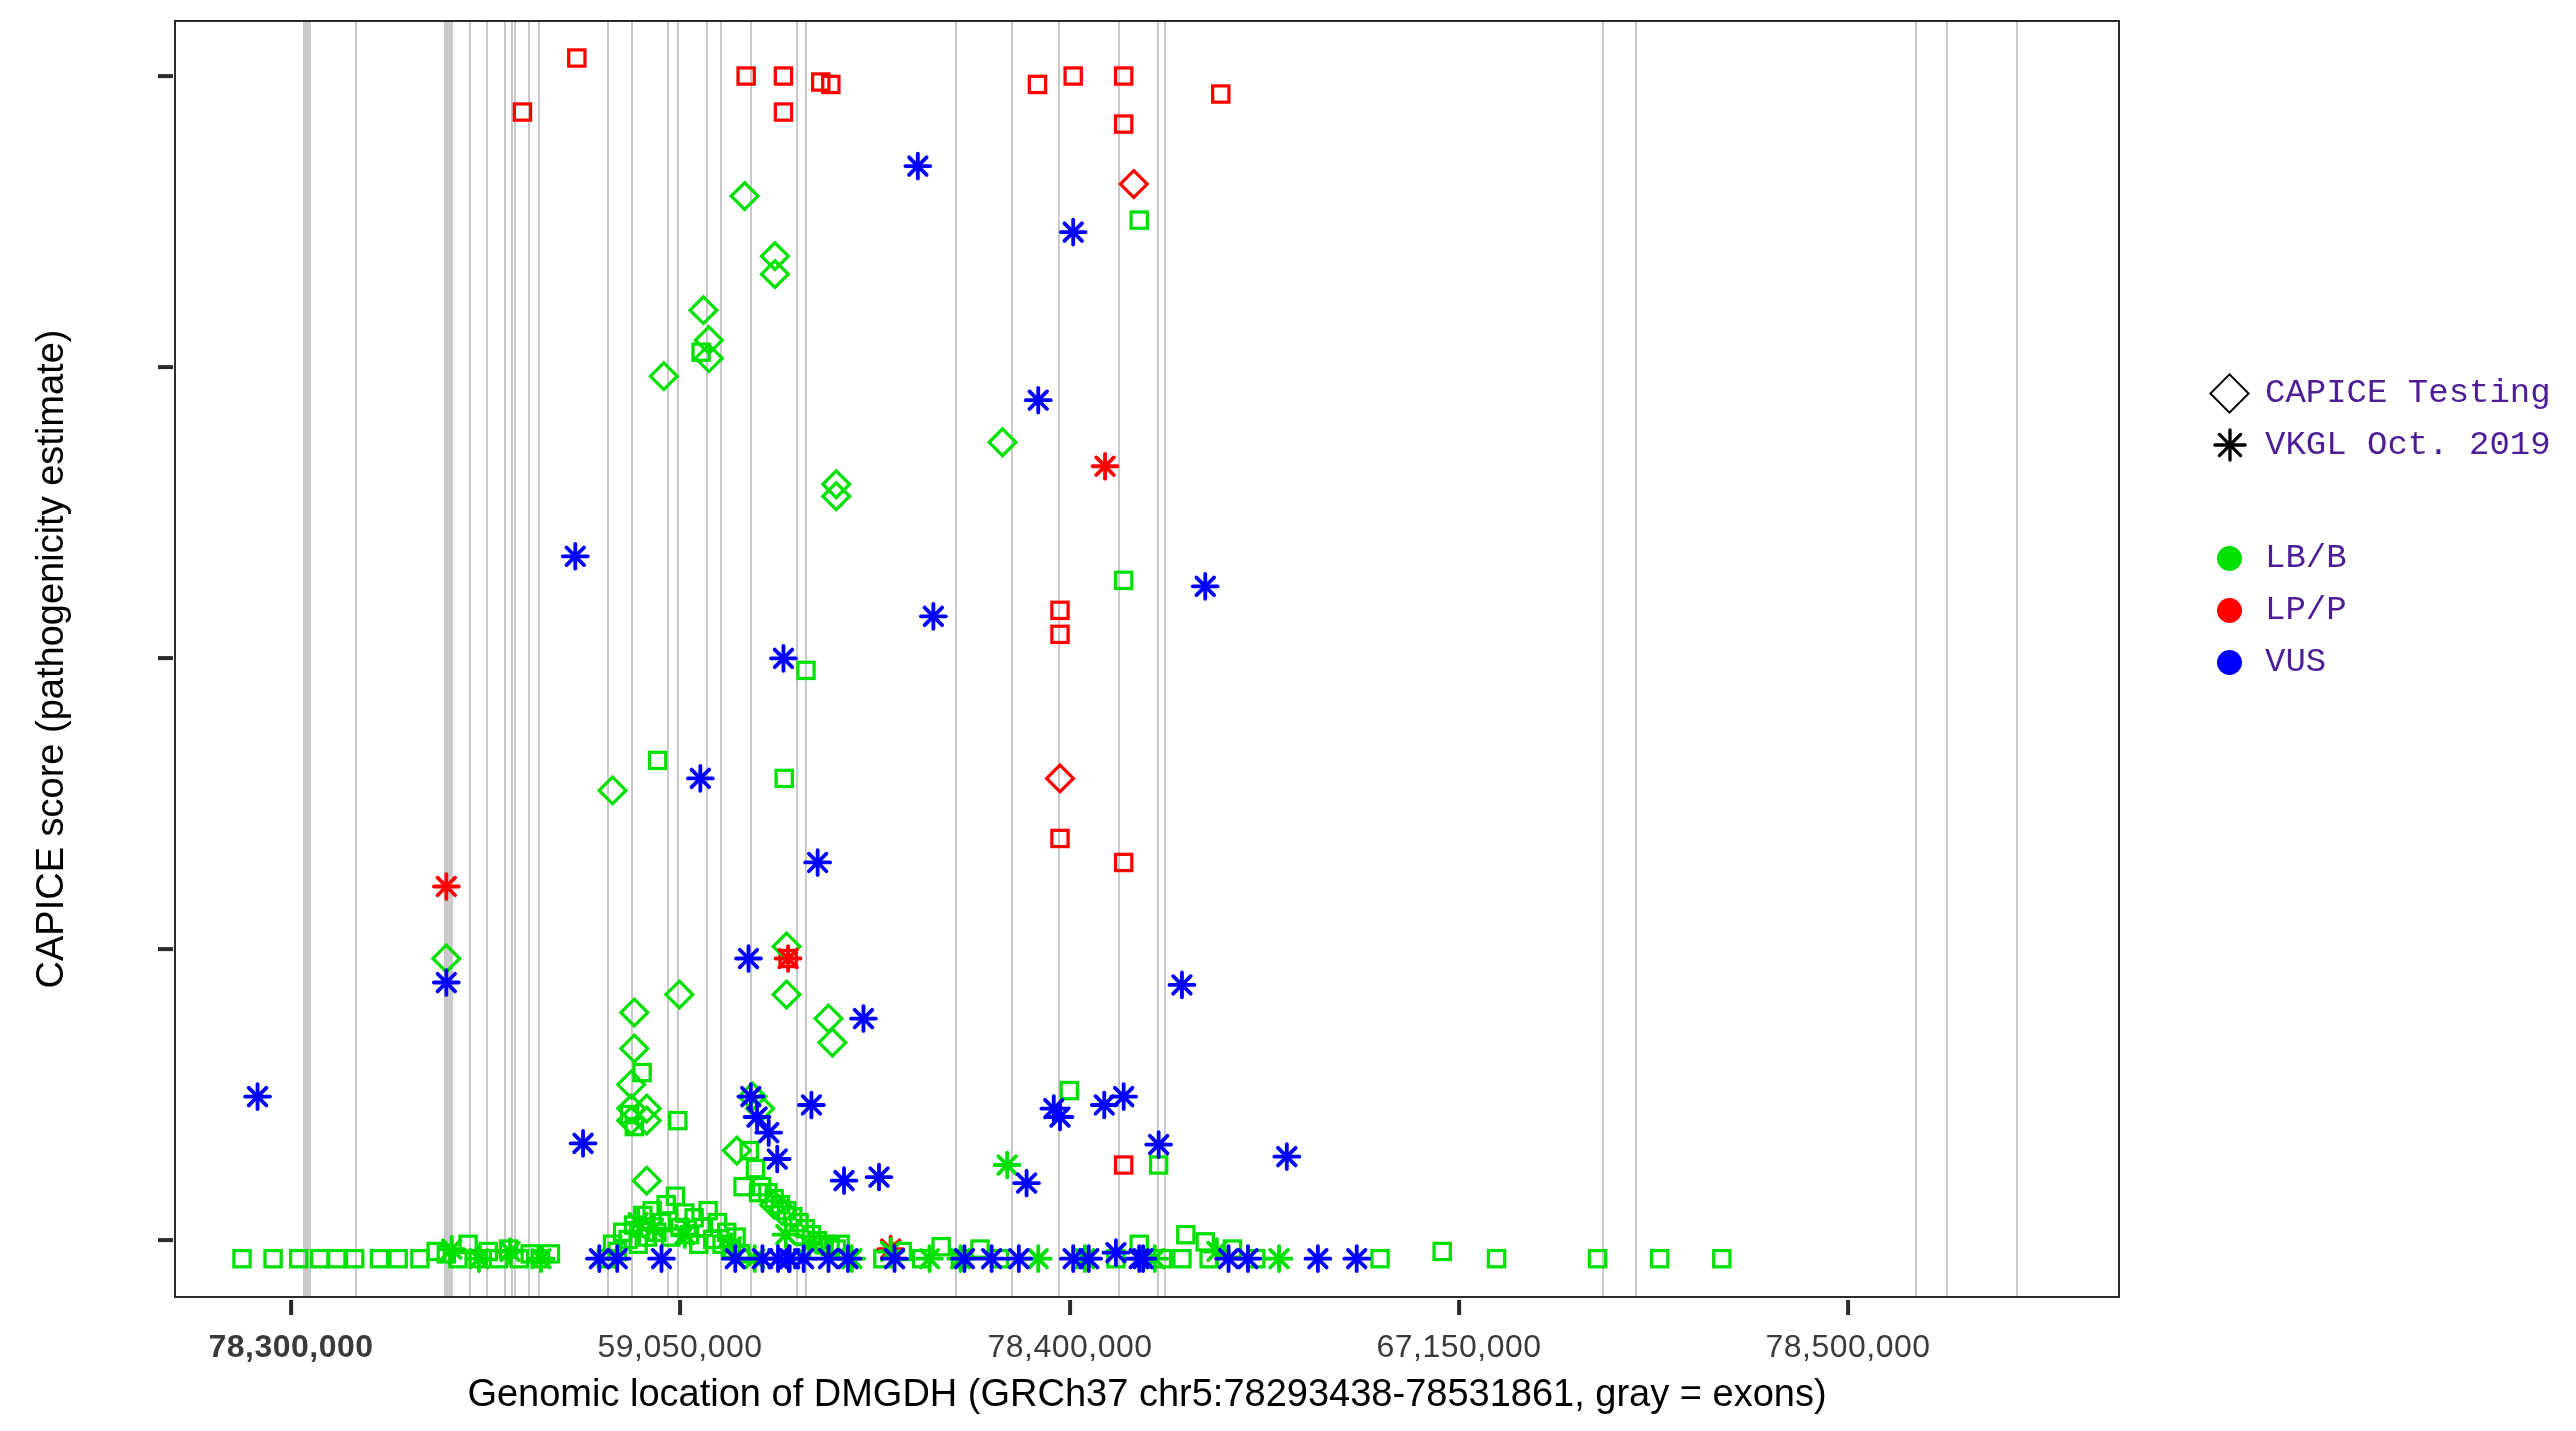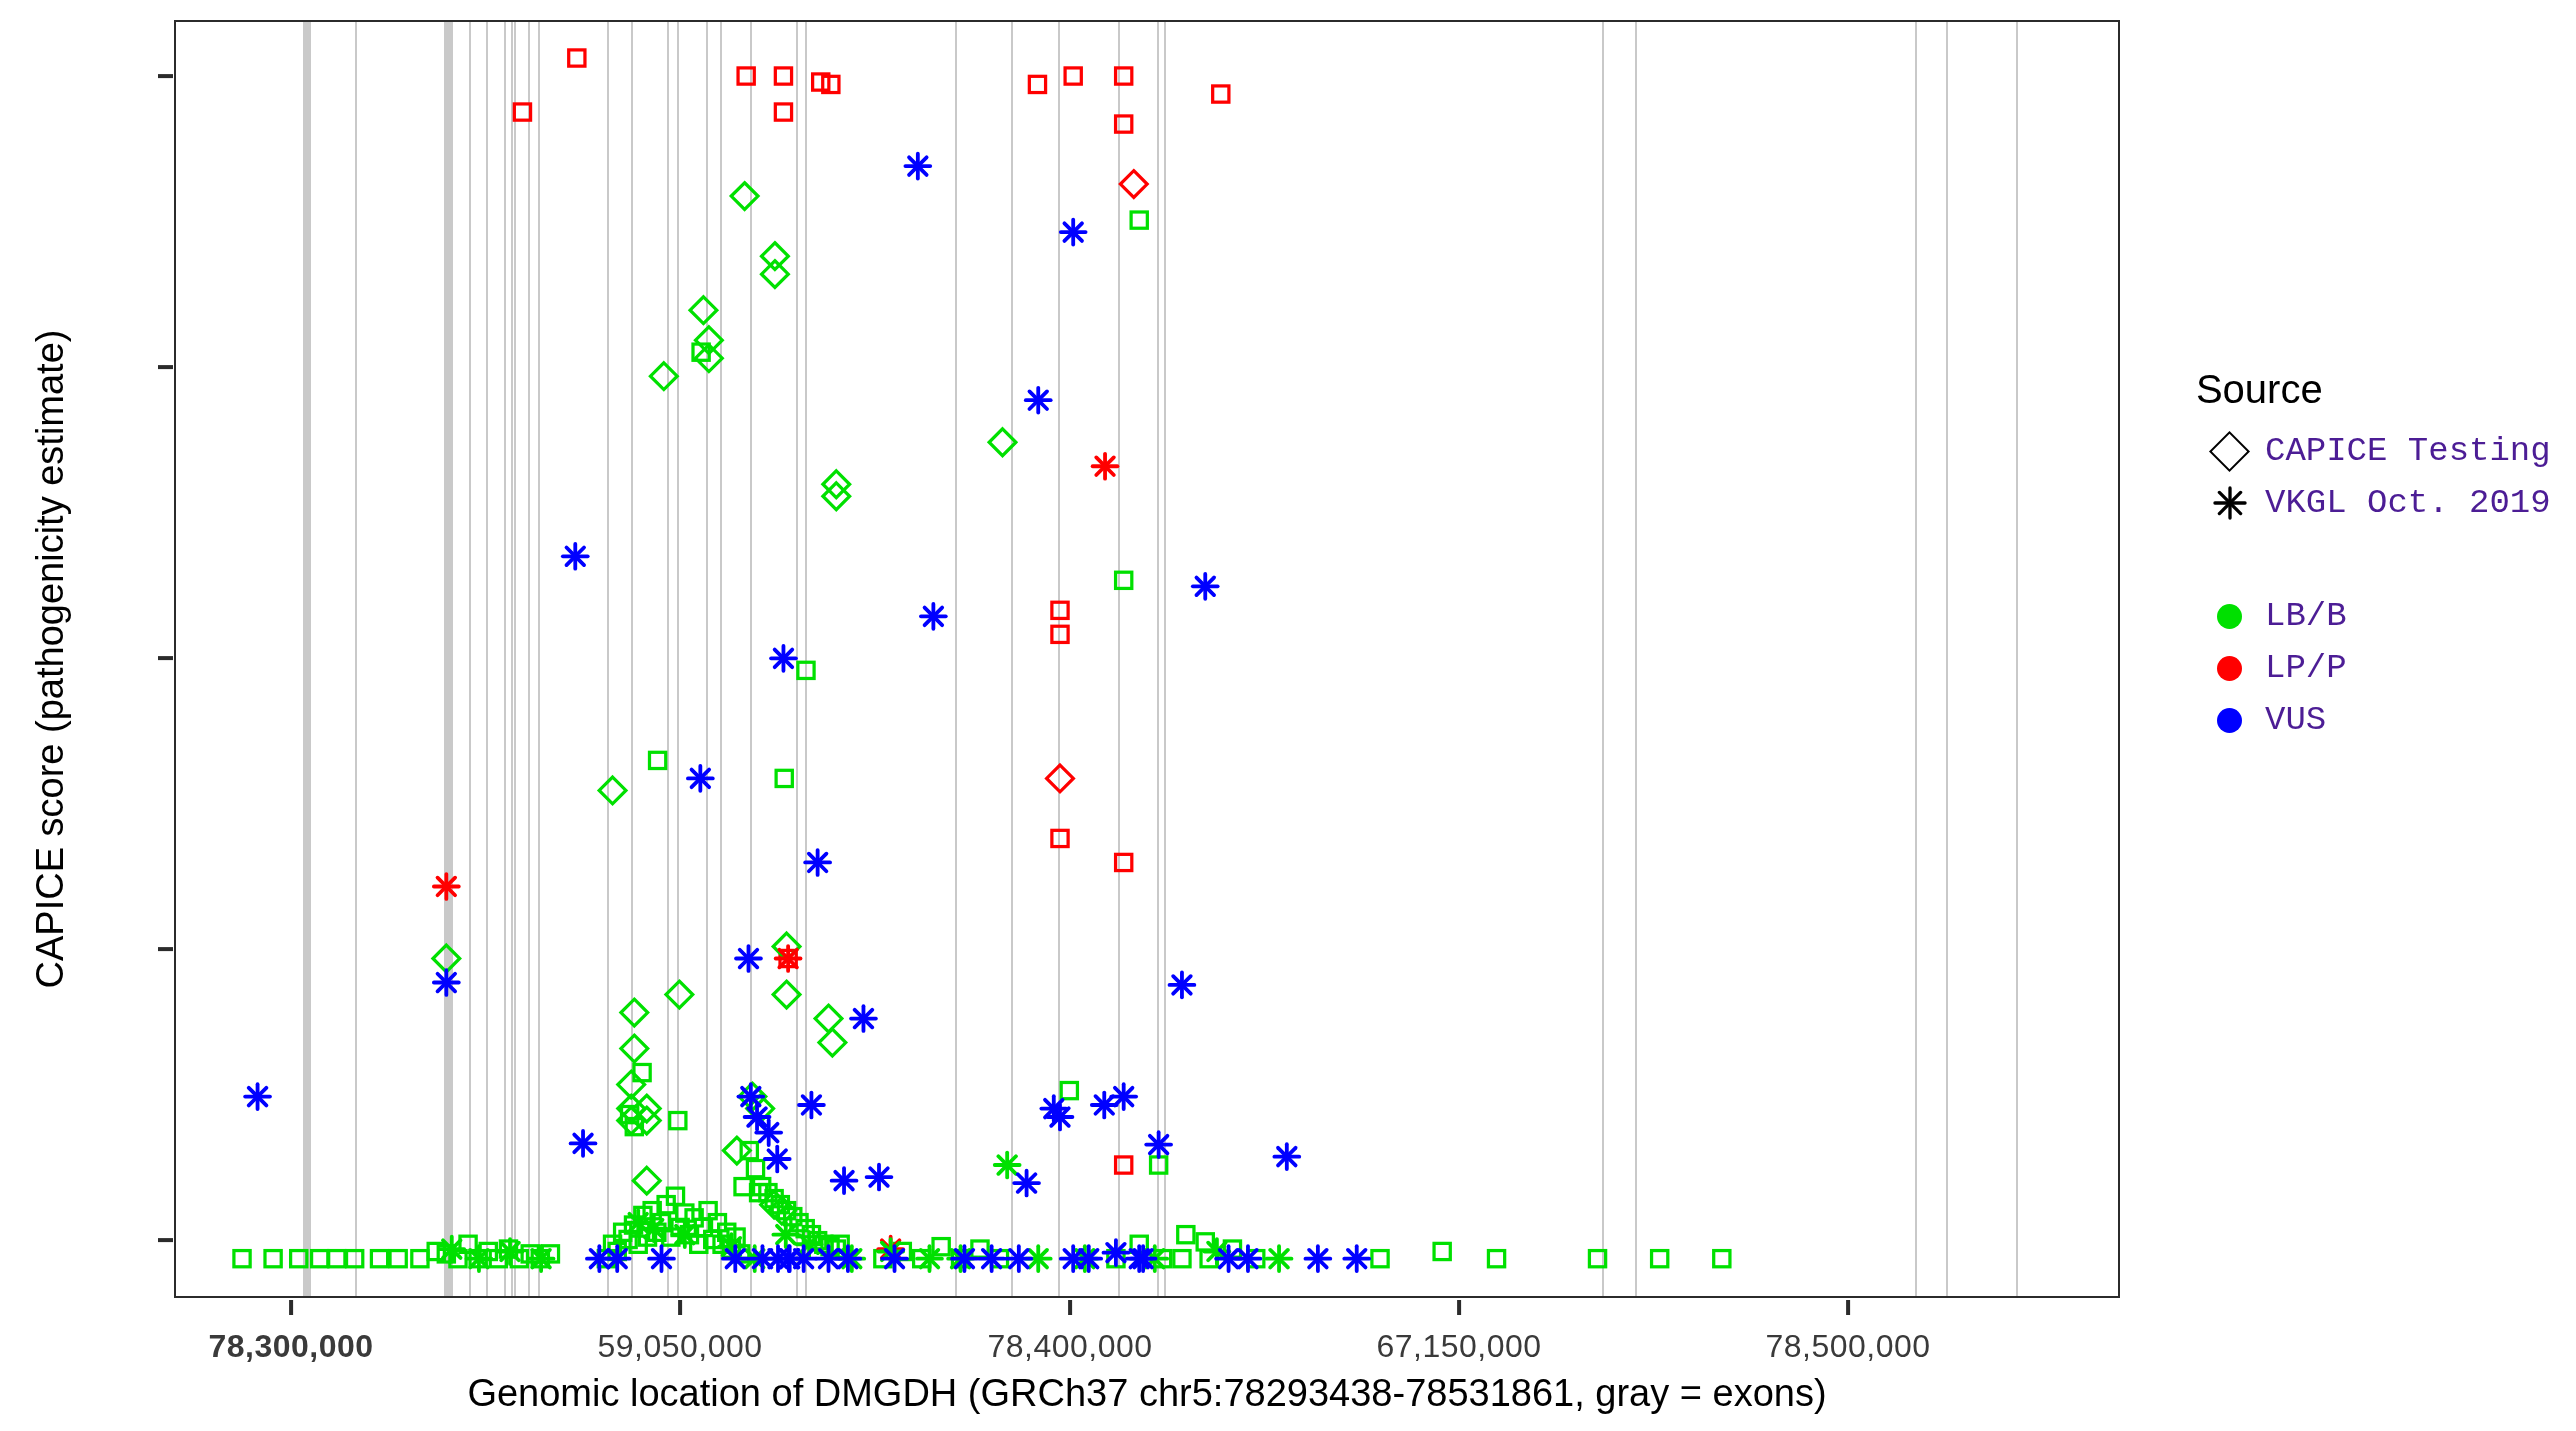--- a/index.html
+++ b/index.html
@@ -1053,21 +1053,20 @@
   <div class="xtick-label" style="left:680px;">59,050,000</div>
   <div class="xtick-label" style="left:1070px;">78,400,000</div>
   <div class="xtick-label" style="left:1459px;">67,150,000</div>
   <div class="xtick-label" style="left:1848px;">78,500,000</div>
 
   <div id="xlab">Genomic location of DMGDH (GRCh37 chr5:78293438-78531861, gray = exons)</div>
 </div>
 
 <div id="legend">
 
-  <div class="leg-title">Source</div>
 
   <div class="leg-row">
     <span class="leg-key">
           <span class="mk-diamond"></span>
         </span>
     <span class="leg-text">CAPICE Testing</span>
   </div>
   <div class="leg-row">
     <span class="leg-key">
       <svg width="38" height="38" viewBox="-12 -12 24 24">

